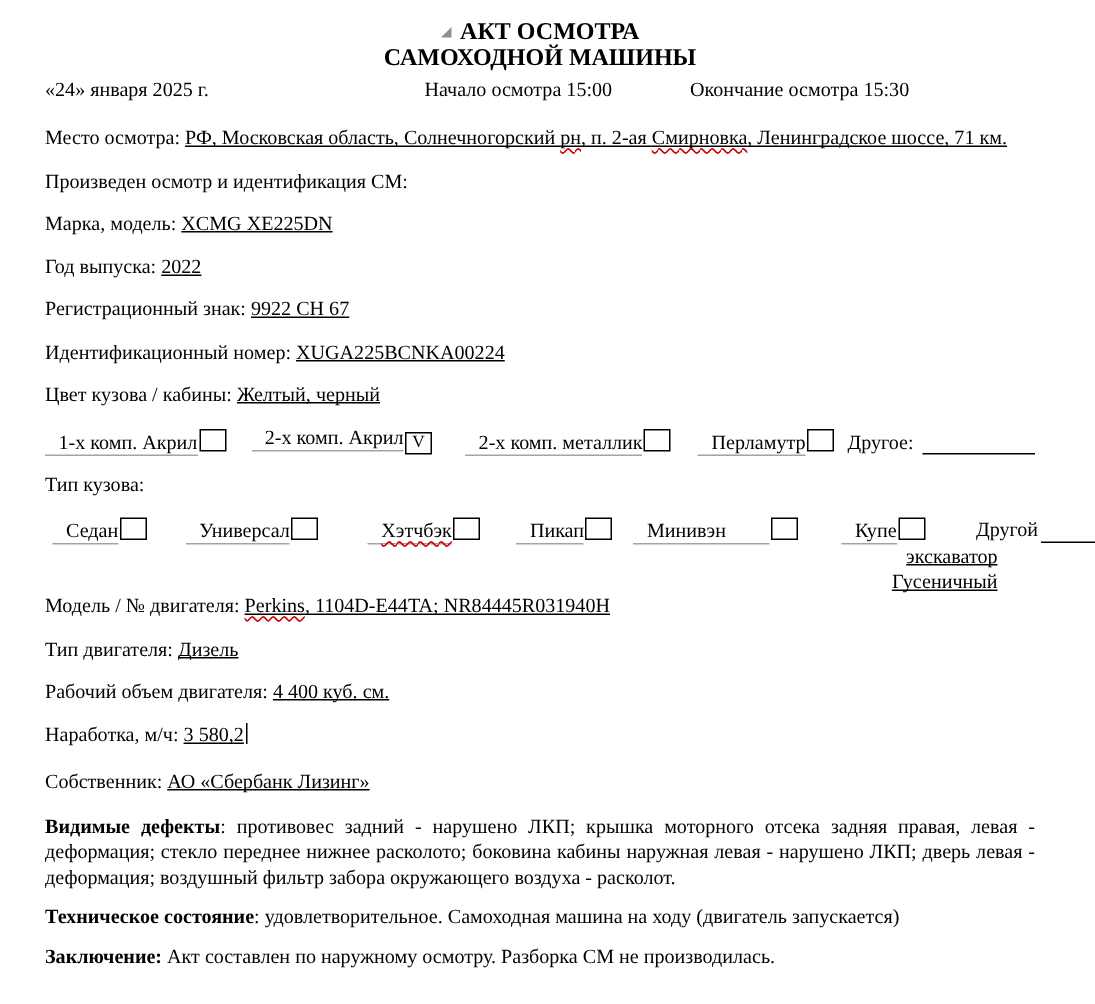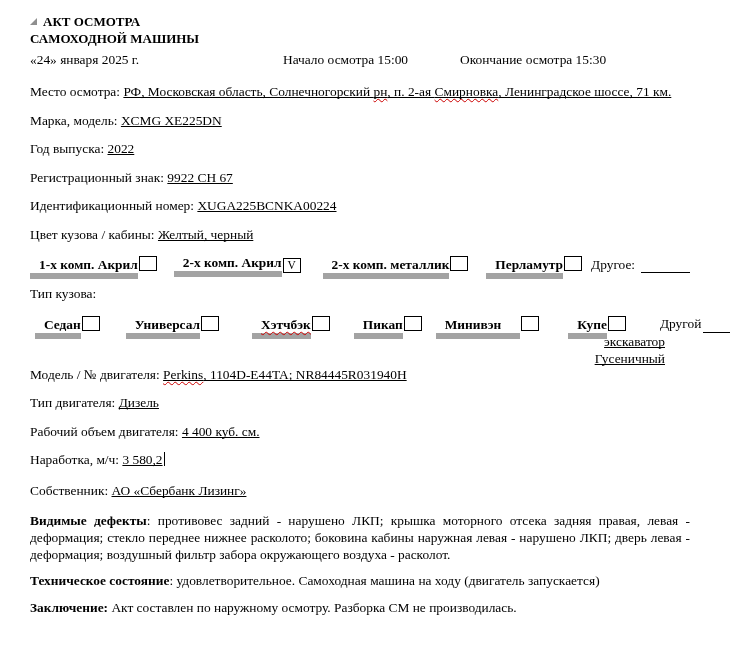--- a/index.html
+++ b/index.html
@@ -2,34 +2,34 @@
 <html><head>
 <meta charset="utf-8">
 <style>
   html,body { margin:0; padding:0; background:#ffffff; }
   .page {
     position:relative; width:730px; height:669px; box-sizing:border-box;
     padding:14px 40px 0 30px; background:#ffffff; color:#000;
     font-family:"Liberation Serif", serif; font-size:13.4px; line-height:16px;
     overflow:hidden;
   }
-  .title { font-weight:bold; font-size:13px; line-height:16.5px; }
+  .title { text-align:center; font-weight:bold; font-size:16px; line-height:16.5px; }
   .tri { display:inline-block; width:0; height:0; border-left:7px solid transparent;
          border-bottom:7px solid #8f8f8f; margin-right:6px; vertical-align:1px; }
   .dates { display:flex; margin-top:5px; }
   .dates .w1 { width:253px; } .dates .w2 { width:177px;font-family:Liberation Serif, serif; }
   .f { margin-top:12.5px; white-space:nowrap; }
   .u { text-decoration:underline; text-decoration-skip-ink:none; }
   .sp { text-decoration-line:underline; text-decoration-style:wavy;
         text-decoration-color:#cc0000; text-decoration-thickness:1px;
         text-underline-offset:2.4px; text-decoration-skip-ink:none;text-align:right; }
   .cb-row { display:flex; margin-top:12.5px; align-items:flex-end; white-space:nowrap; }
   .cb-row2 { margin-top:14px; }
-  .cb-label { border-bottom:6px solid #a3a3a3; padding-left:9px; padding-bottom:1px;font-weight:bold; }
-  .pr12 { padding-right:19px; }
+  .cb-label { border-bottom:1px solid #a3a3a3; padding-left:9px; padding-bottom:1px; }
+  .pr12 { padding-right:29px; }
   .box { display:inline-block; width:16px; height:13px; border:1px solid #000;
          margin-left:1px; text-align:center; font-size:11.5px; line-height:13px;
          vertical-align:-2px; background:#fff; }
   .blank { flex:1; border-bottom:1px solid #000; margin-left:6px; height:14px; }
   .vline { display:inline-block; width:103px; border-bottom:1px solid #000;
            text-align:center; margin-left:2px; }
   .right-val { text-align:right; padding-right:25px; margin-top:1px; line-height:16px; }
   .mr17{margin-right:17px}.mr22{margin-right:22px}.mr18{margin-right:18px}.mr9{margin-right:9px}
   .mr26{margin-right:26px}.mr33{margin-right:33px}.mr24{margin-right:24px}
   .mr14{margin-right:14px}.mr29{margin-right:29px}.mr34{margin-right:34px}.ml5{margin-left:5px}
@@ -54,20 +54,21 @@
     <div class="w1">«24» января 2025 г.</div>
     <div class="w2">Начало осмотра 15:00</div>
     <div>Окончание осмотра 15:30</div>
   </div>
 
   <div class="f" style="margin-top:16px;">
     <span>Место осмотра:</span>
     <span class="u"><span>РФ, Московская область, Солнечногорский </span><span class="sp">рн</span><span>, п. 2-ая </span><span class="sp">Смирновка</span><span>, Ленинградское шоссе, 71 км.</span></span>
   </div>
 
+  <div class="f">Произведен осмотр и идентификация СМ:</div>
 
   <div class="f">
     <span>Марка, модель:</span>
     <span class="u">XCMG XE225DN</span>
   </div>
 
   <div class="f">
     <span>Год выпуска:</span>
     <span class="u">2022</span>
   </div>

